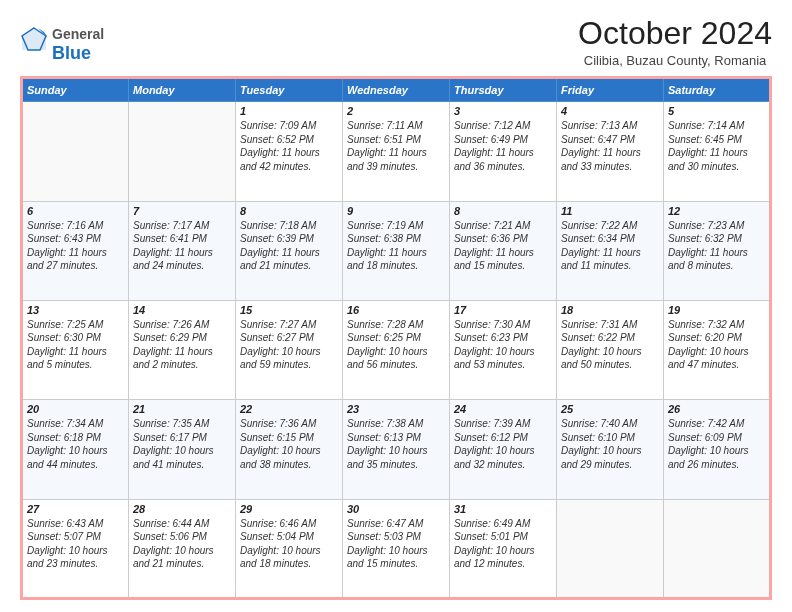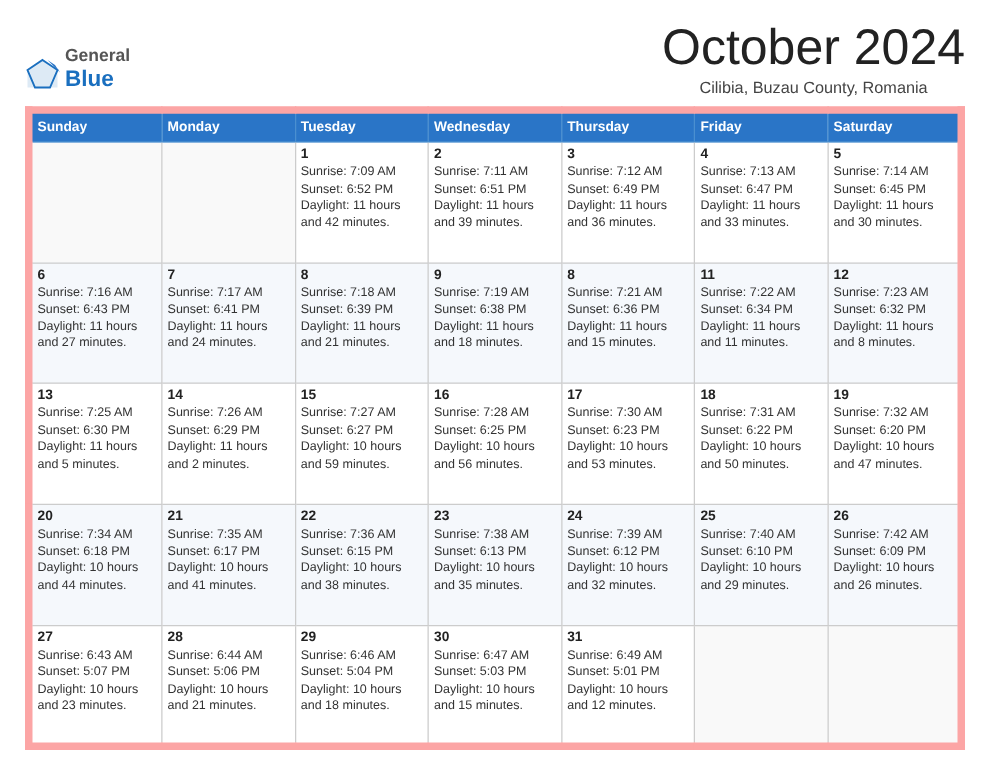--- a/index.html
+++ b/index.html
@@ -18,22 +18,22 @@
       flex-direction: column;
     }
     .header {
       display: flex;
       align-items: flex-start;
       justify-content: space-between;
       margin-bottom: 8px;
     }
     .logo {
       display: flex;
-      align-items: flex-end;
-      margin-top: 20px;
+      align-items: flex-start;
+      margin-top: 10px;
     }
     .logo-text {
       display: flex;
       flex-direction: column;
       font-size: 13px;
       line-height: 1.2;
     }
     .logo-general {
       color: #555;
       font-weight: bold;
@@ -46,37 +46,38 @@
     }
     .logo-icon {
       width: 28px;
       height: 28px;
       margin-right: 4px;
     }
     .title-block {
       text-align: right;
     }
     .month-title {
-      font-size: 40px;
+      font-size: 32px;
       font-weight: normal;
       color: #222;
       line-height: 1.1;
     }
     .location {
       font-size: 13px;
       color: #444;
       margin-top: 2px;
       text-align: center;
     }
     .calendar {
       flex: 1;
-      border: 6px solid #fca5a5;
+      border: 3px solid #fca5a5;
       border-collapse: collapse;
       width: 100%;
       table-layout: fixed;
+      font-style: italic;
     }
     .calendar th {
       background: #2a75c7;
       color: #fff;
       font-size: 11px;
       font-weight: bold;
       padding: 5px 4px;
       text-align: left;
       border: 1px solid #4a8fd0;
     }

